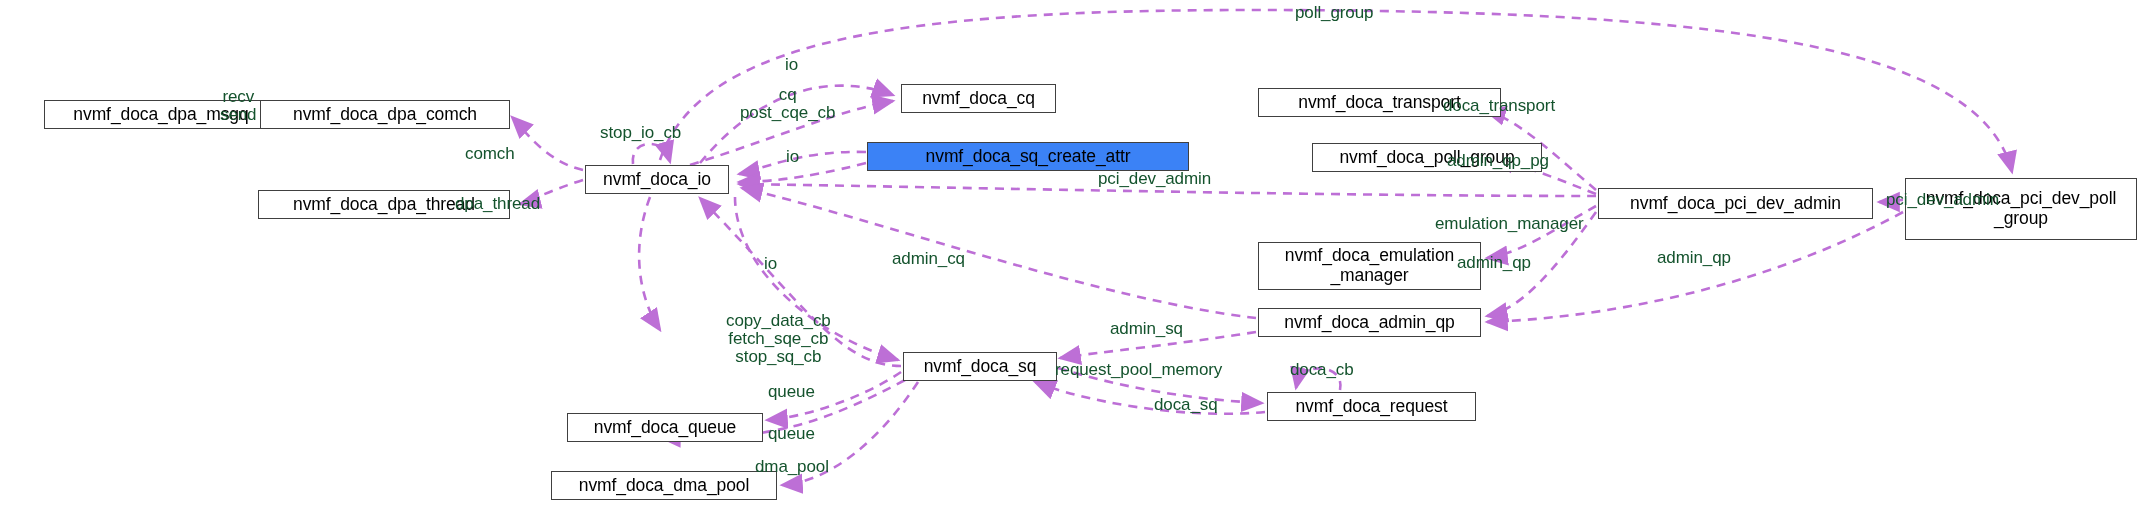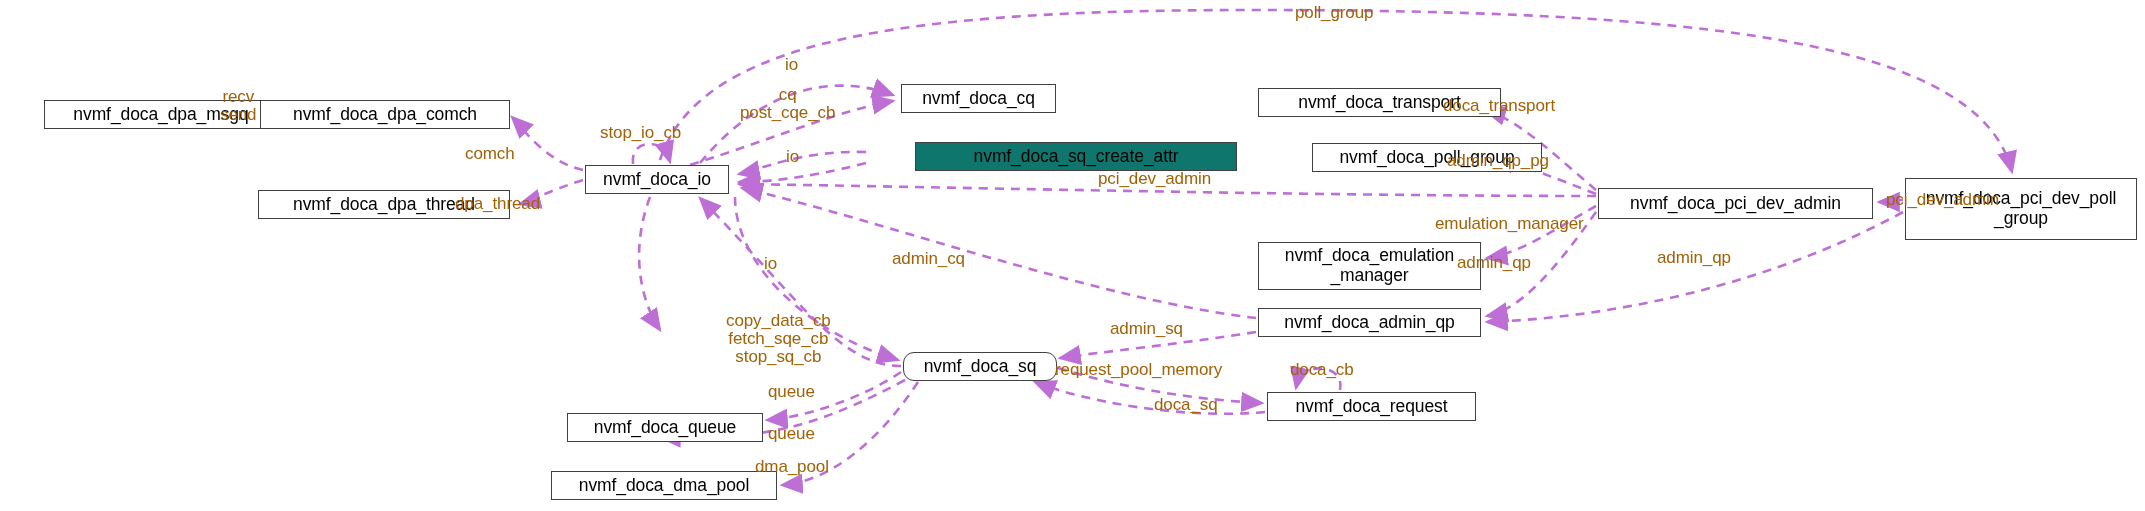--- a/index.html
+++ b/index.html
@@ -35,27 +35,26 @@
     line-height: 1.12;
     display: flex;
     align-items: center;
     justify-content: center;
     text-align: center;
     white-space: pre;
     padding: 0 7px;
     letter-spacing: -0.1px;
   }
   .node.highlight {
-    background: #0f766e;
-    margin-left: 48px;
+    background: #3b82f6;
   }
   .edge-label {
     position: absolute;
     font-size: 17px;
-    color: #a16207;
+    color: #14532d;
     white-space: pre;
     text-align: center;
     line-height: 1.06;
     letter-spacing: -0.1px;
   }
 </style>
 </head>
 <body>
 
 <div id="canvas">
@@ -132,21 +131,21 @@
       <div class="node" style="left: 901px; top: 84px; width: 155px; height: 29px;">nvmf_doca_cq</div>
       <div class="node highlight" style="left: 867px; top: 142px; width: 322px; height: 29px;">nvmf_doca_sq_create_attr</div>
       <div class="node" style="left: 1258px; top: 88px; width: 243px; height: 29px;">nvmf_doca_transport</div>
       <div class="node" style="left: 1312px; top: 143px; width: 230px; height: 29px;">nvmf_doca_poll_group</div>
       <div class="node" style="left: 1258px; top: 242px; width: 223px; height: 48px;">nvmf_doca_emulation
 _manager</div>
       <div class="node" style="left: 1258px; top: 308px; width: 223px; height: 29px;">nvmf_doca_admin_qp</div>
       <div class="node" style="left: 1598px; top: 188px; width: 275px; height: 31px;">nvmf_doca_pci_dev_admin</div>
       <div class="node" style="left: 1905px; top: 178px; width: 232px; height: 62px;">nvmf_doca_pci_dev_poll
 _group</div>
-      <div class="node" style="left: 903px; top: 352px; width: 154px; height: 29px; border-radius: 11px;">nvmf_doca_sq</div>
+      <div class="node" style="left: 903px; top: 352px; width: 154px; height: 29px;">nvmf_doca_sq</div>
       <div class="node" style="left: 1267px; top: 392px; width: 209px; height: 29px;">nvmf_doca_request</div>
       <div class="node" style="left: 567px; top: 413px; width: 196px; height: 29px;">nvmf_doca_queue</div>
       <div class="node" style="left: 551px; top: 471px; width: 226px; height: 29px;">nvmf_doca_dma_pool</div>
     </div>
   <div id="labels">
       <div class="edge-label" style="left: 196px; top: 88px; margin-left: 24px;">recv
 send</div>
       <div class="edge-label" style="left: 465px; top: 145px;">comch</div>
       <div class="edge-label" style="left: 455px; top: 195px;">dpa_thread</div>
       <div class="edge-label" style="left: 600px; top: 124px;">stop_io_cb</div>

